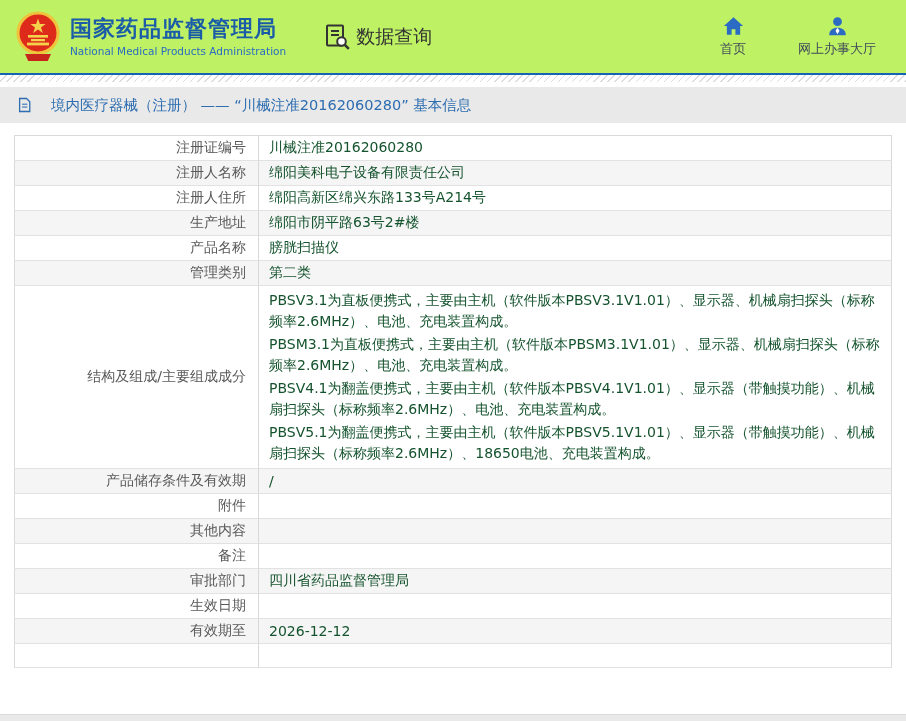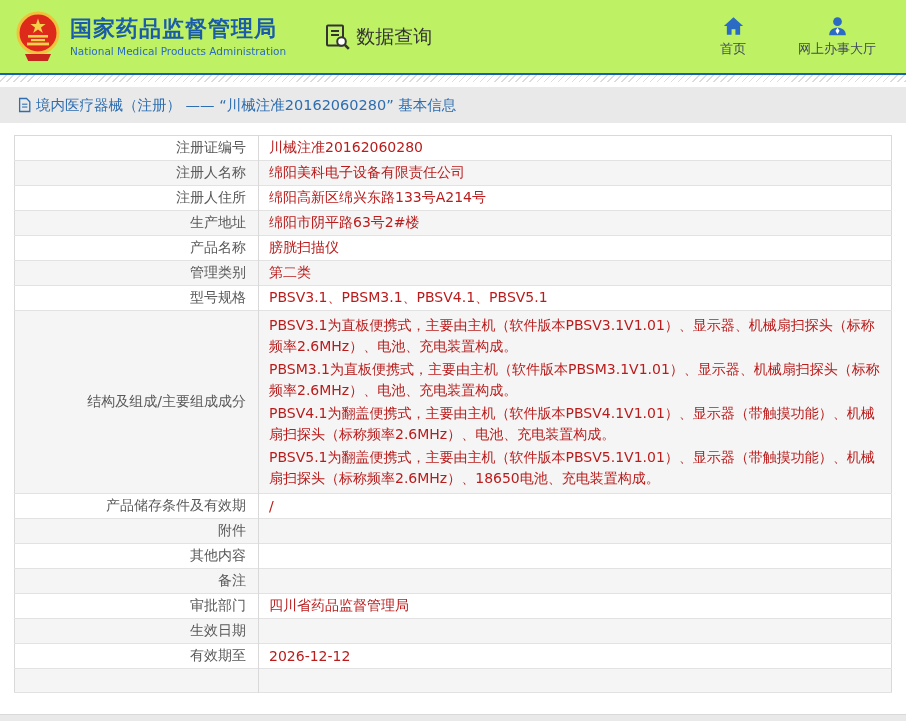--- a/index.html
+++ b/index.html
@@ -32,38 +32,38 @@
   .top-nav { display:flex; gap:52px; }
   .nav-item { display:flex; flex-direction:column; align-items:center; cursor:pointer; }
   .nav-item svg { margin-bottom:4px; }
   .nav-label { font-size:13px; color:#404b5a; white-space:nowrap; }
 
   
   .crumb-band {
     margin-top:5px; height:36px; background:#e9e9e9;
     display:flex; align-items:center; padding:0 18px;
   }
-  .crumb { display:flex; align-items:center; color:#2d6db0; font-size:14.5px; }
+  .crumb { display:flex; align-items:center; color:#2d6db0; font-size:14.5px;gap:15px; }
   .crumb svg { margin-right:5px; }
 
   
   .table-wrap { margin:12px 14px 0 14px; }
   table.info {
     width:100%; border-collapse:collapse; background:#fff;
     border:1px solid #d9d9d9; table-layout:fixed;
   }
   table.info tr { border-bottom:1px solid #e2e2e2; }
   table.info tr:nth-child(even) { background:#f5f5f5; }
   table.info th {
     width:244px; text-align:right; font-weight:normal; color:#595959;
     padding:3px 12px 3px 4px; border-right:1px solid #d9d9d9;
     height:24px; font-size:14px; vertical-align:middle;
   }
   table.info td {
-    padding:3px 10px; color:#b91c1c; font-size:14px; vertical-align:middle;
+    padding:3px 10px; color:#14532d; font-size:14px; vertical-align:middle;
     word-break:break-all;
   }
   td .multiline div { line-height:21px; padding:1px 0; }
   .th-flex { display:inline-flex; align-items:center; }
 
   .footer-strip {
     position:absolute; left:0; right:0; bottom:0; height:7px;
     background:#e9e9e9; border-top:1px solid #d9d9d9;
   }
 </style>
@@ -155,24 +155,20 @@
   <tr>
     <th><span class="th-flex">产品名称</span></th>
     <td>膀胱扫描仪</td>
   </tr>
 
   <tr>
     <th><span class="th-flex">管理类别</span></th>
     <td>第二类</td>
   </tr>
 
-  <tr>
-    <th><span class="th-flex">型号规格</span></th>
-    <td>PBSV3.1、PBSM3.1、PBSV4.1、PBSV5.1</td>
-  </tr>
 
   <tr>
     <th><span class="th-flex">结构及组成/主要组成成分</span></th>
     <td>
             <div class="multiline">
               <div>PBSV3.1为直板便携式，主要由主机（软件版本PBSV3.1V1.01）、显示器、机械扇扫探头（标称频率2.6MHz）、电池、充电装置构成。</div>
               <div>PBSM3.1为直板便携式，主要由主机（软件版本PBSM3.1V1.01）、显示器、机械扇扫探头（标称频率2.6MHz）、电池、充电装置构成。</div>
               <div>PBSV4.1为翻盖便携式，主要由主机（软件版本PBSV4.1V1.01）、显示器（带触摸功能）、机械扇扫探头（标称频率2.6MHz）、电池、充电装置构成。</div>
               <div>PBSV5.1为翻盖便携式，主要由主机（软件版本PBSV5.1V1.01）、显示器（带触摸功能）、机械扇扫探头（标称频率2.6MHz）、18650电池、充电装置构成。</div>
             </div>

